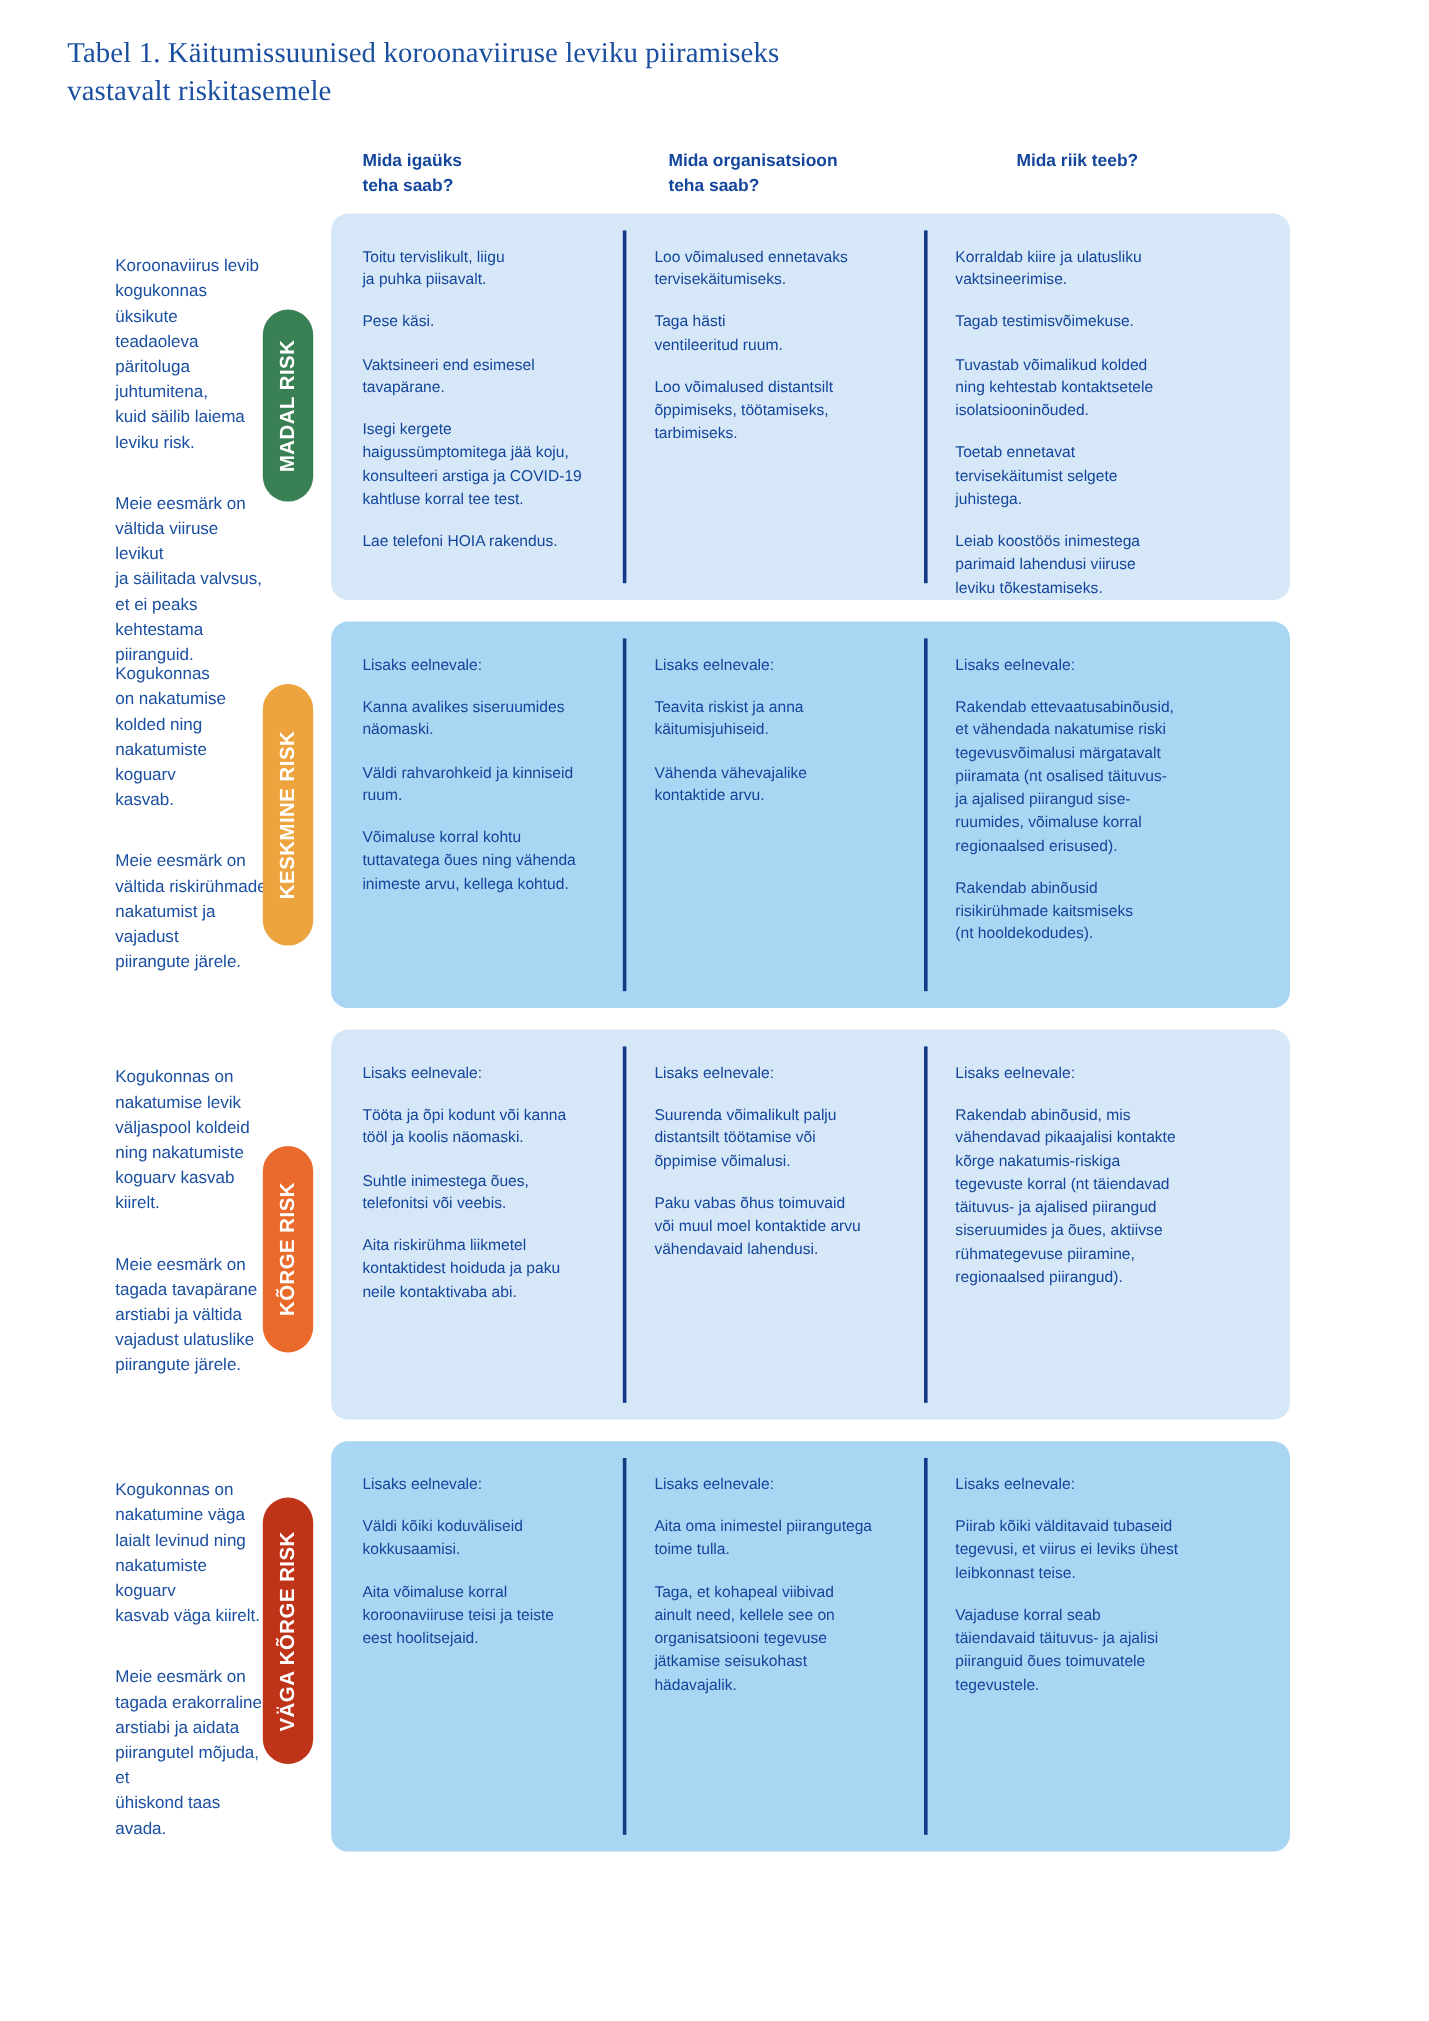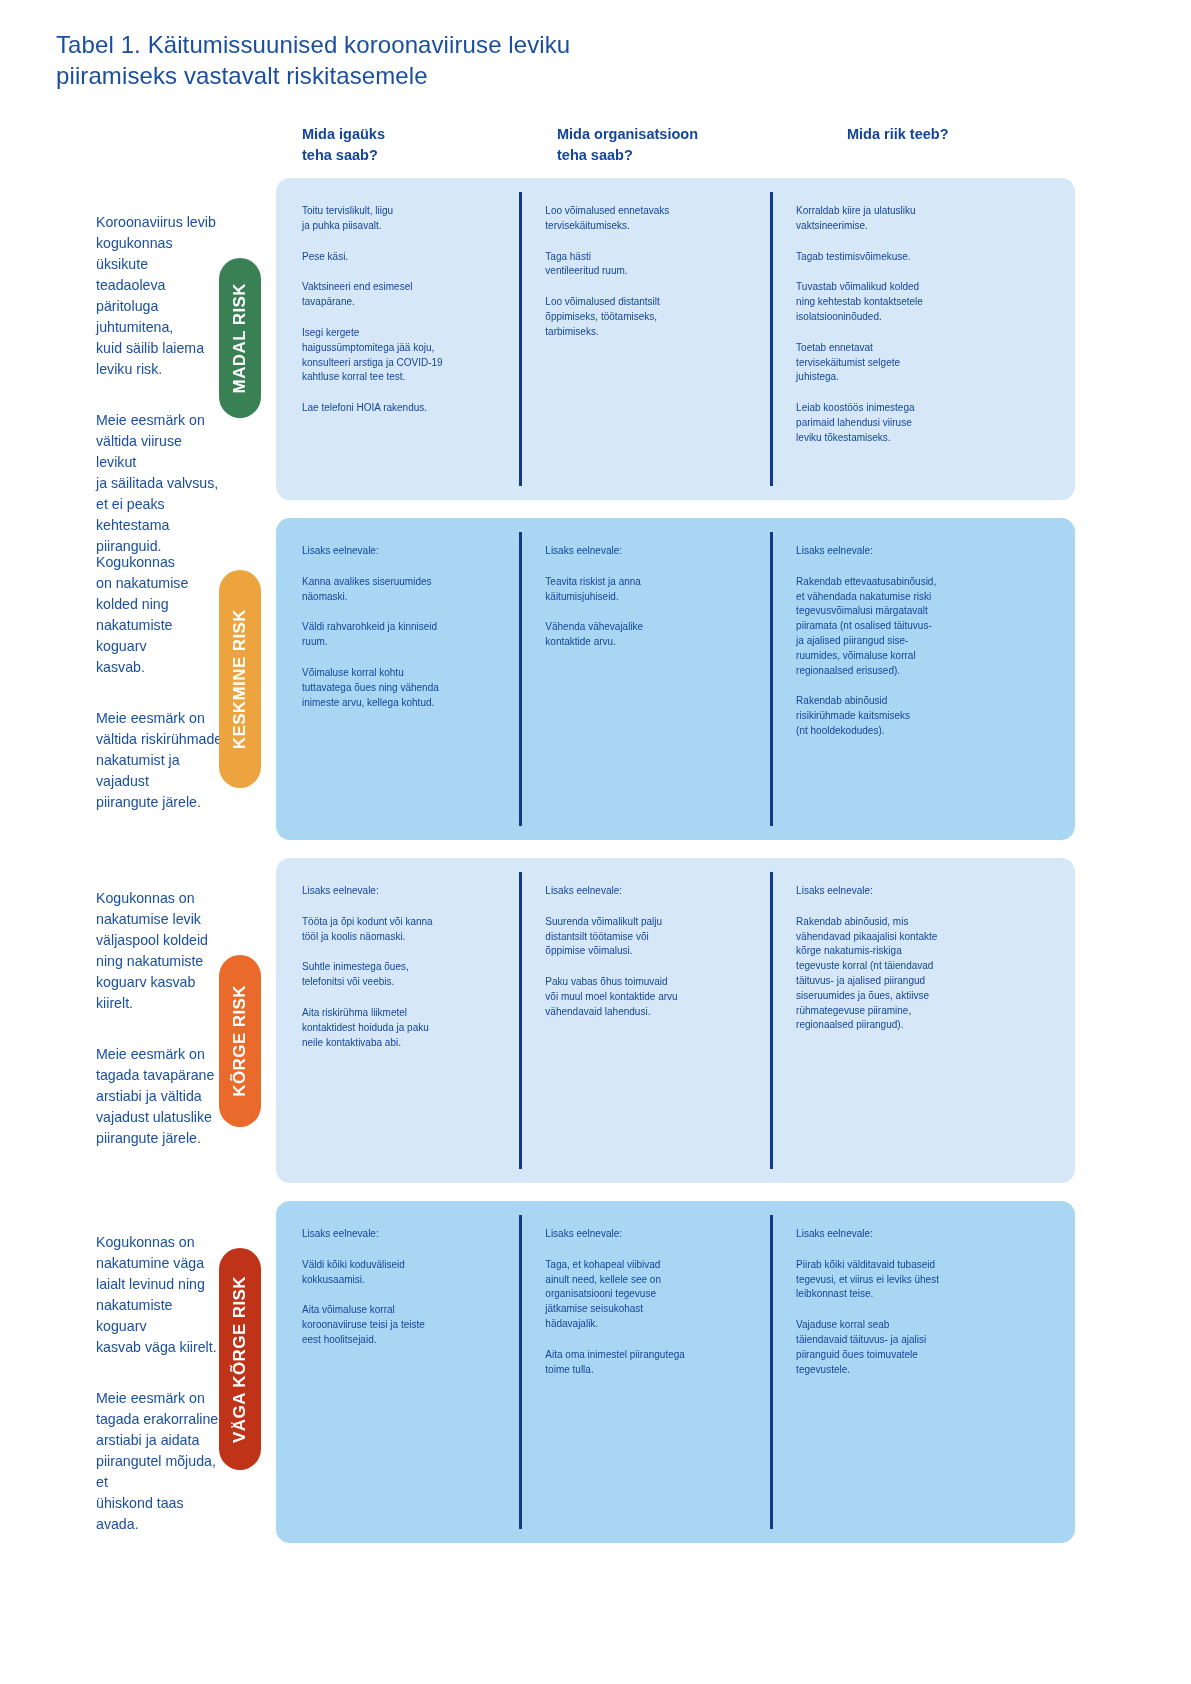--- a/index.html
+++ b/index.html
@@ -25,20 +25,21 @@
   .title {
     position: absolute;
     left: 56px;
     top: 30px;
     width: 620px;
     font-size: 24px;
     line-height: 1.28;
     color: #1a4fa0;
     font-weight: 400;
     letter-spacing: 0.1px;
+    font-family: Liberation Serif, serif;
   }
 
   
   .col-headers {
     position: absolute;
     left: 0;
     top: 124px;
     width: 1191px;
     height: 46px;
   }
@@ -72,21 +73,21 @@
 
   .row-inner {
     position: relative;
     height: 100%;
     display: flex;
   }
 
   .cell {
     position: relative;
     padding: 26px 14px 20px 26px;
-    font-size: 10px;
+    font-size: 13px;
     line-height: 1.48;
     color: #13459b;
   }
   .cell-1 { width: 258px; padding-left: 26px; }
   .cell-2 { width: 266px; }
   .cell-3 { width: 324px; }
 
   .cell-2::before,
   .cell-3::before {
     content: "";
@@ -326,27 +327,27 @@
           <div class="cell cell-1">
             <div class="para">Lisaks eelnevale:</div>
             <div class="para">Väldi kõiki koduväliseid
 kokkusaamisi.</div>
             <div class="para">Aita võimaluse korral
 koroonaviiruse teisi ja teiste
 eest hoolitsejaid.</div>
           </div>
           <div class="cell cell-2">
             <div class="para">Lisaks eelnevale:</div>
+            <div class="para">Aita oma inimestel piirangutega
+toime tulla.</div>
             <div class="para">Taga, et kohapeal viibivad
 ainult need, kellele see on
 organisatsiooni tegevuse
 jätkamise seisukohast
 hädavajalik.</div>
-            <div class="para">Aita oma inimestel piirangutega
-toime tulla.</div>
           </div>
           <div class="cell cell-3">
             <div class="para">Lisaks eelnevale:</div>
             <div class="para">Piirab kõiki välditavaid tubaseid
 tegevusi, et viirus ei leviks ühest
 leibkonnast teise.</div>
             <div class="para">Vajaduse korral seab
 täiendavaid täituvus- ja ajalisi
 piiranguid õues toimuvatele
 tegevustele.</div>

